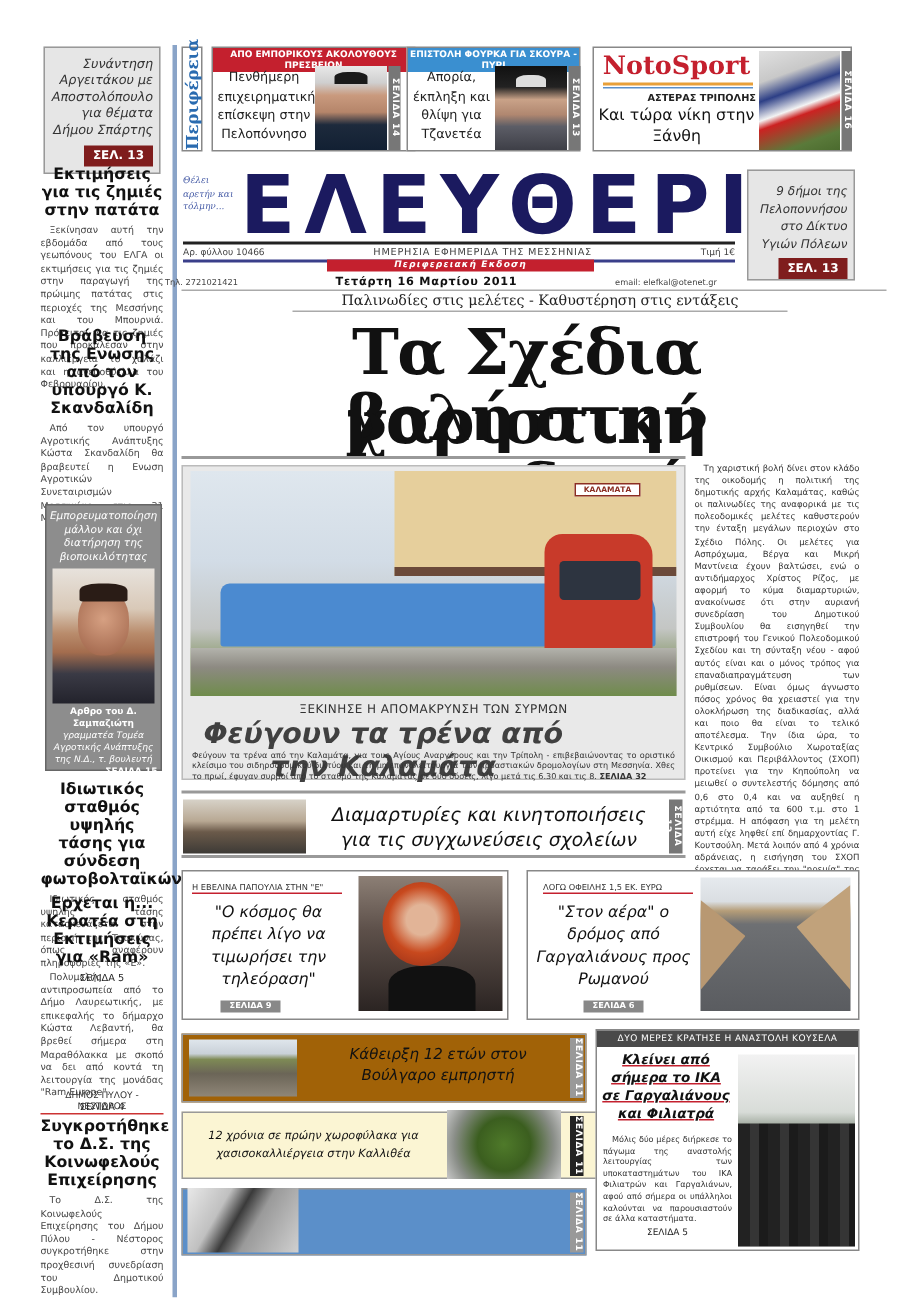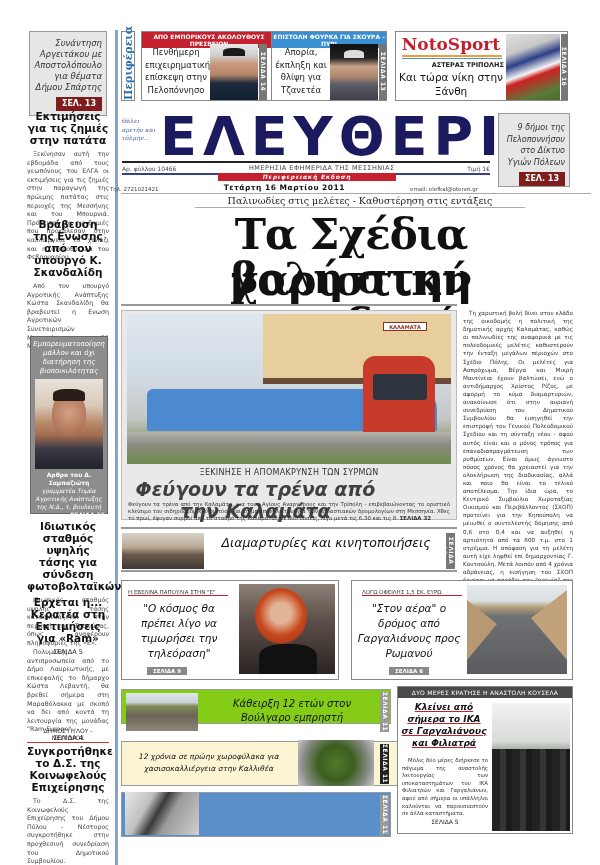--- a/index.html
+++ b/index.html
@@ -158,20 +158,21 @@
   </div>
   <div style="position:absolute;left:0;top:157px;width:334px;text-align:center;font-size:8px;color:#333;letter-spacing:.3px">ΞΕΚΙΝΗΣΕ Η ΑΠΟΜΑΚΡΥΝΣΗ ΤΩΝ ΣΥΡΜΩΝ</div>
   <div style="position:absolute;left:0;top:167px;width:267px;text-align:center;font-size:19px;font-style:italic;font-weight:bold;color:#404040">Φεύγουν τα τρένα από την Καλαμάτα</div>
   <div style="position:absolute;left:6px;top:190px;width:322px;font-size:5.4px;line-height:7px;text-align:justify;color:#333"><span>Φεύγουν τα τρένα από την Καλαμάτα, για τους Αγίους Αναργύρους και την Τρίπολη - επιβεβαιώνοντας το οριστικό κλείσιμο του σιδηροδρομικού δικτύου και τη μη επαναλειτουργία των προαστιακών δρομολογίων στη Μεσσηνία. Χθες το πρωί, έφυγαν συρμοί από το σταθμό της Καλαμάτας σε δύο δόσεις, λίγο μετά τις 6.30 και τις 8.</span> <b>ΣΕΛΙΔΑ 32</b></div>
 </div>
 
 <div class="abs" style="left:121px;top:527px;width:336px;height:45px;background:#fff;border-top:2px solid #999;border-bottom:2px solid #999">
   <div class="photo" style="left:1px;top:4px;width:82px;height:36px;background:linear-gradient(180deg,#d7d2c8 0%,#b8a893 40%,#6b5a4a 60%,#3d3a36 100%)"></div>
   <div style="position:absolute;left:90px;top:5px;width:230px;text-align:center;font-style:italic;font-size:12.5px;line-height:17px;color:#111">
     <div>Διαμαρτυρίες και κινητοποιήσεις</div>
+    <div>για τις συγχωνεύσεις σχολείων</div>
   </div>
   <div class="sidepg" style="left:325px;top:4px;width:9px;height:36px">ΣΕΛΙΔΑ 12</div>
 </div>
 
 <div class="abs" style="left:121px;top:580px;width:218px;height:100px;border:1px solid #888;background:#fff">
   <div style="position:absolute;left:6px;top:8px;width:100px;font-size:5.5px;color:#333;border-bottom:1px solid #c4202e">Η ΕΒΕΛΙΝΑ ΠΑΠΟΥΛΙΑ ΣΤΗΝ "Ε"</div>
   <div style="position:absolute;left:3px;top:20px;width:108px;text-align:center;font-style:italic;font-size:10.5px;line-height:15px;color:#111">"Ο κόσμος θα πρέπει λίγο να τιμωρήσει την τηλεόραση"</div>
   <div style="position:absolute;left:25px;top:86px;background:#888;color:#fff;font-size:5.5px;font-weight:bold;padding:1px 6px">ΣΕΛΙΔΑ 9</div>
   <div class="photo" style="left:117px;top:3px;width:96px;height:90px;background:linear-gradient(180deg,#8c7f75 0%,#5d504a 40%,#2b2422 100%)">
     <div style="position:absolute;left:16px;top:4px;width:52px;height:56px;border-radius:50%;background:radial-gradient(circle at 50% 45%,#e2b497 25%,#c8491e 55%,#a8381a 80%)"></div>
@@ -182,21 +183,21 @@
 <div class="abs" style="left:351px;top:580px;width:222px;height:100px;border:1px solid #888;background:#fff">
   <div style="position:absolute;left:10px;top:8px;width:100px;font-size:5.5px;color:#333;border-bottom:1px solid #c4202e">ΛΟΓΩ ΟΦΕΙΛΗΣ 1,5 ΕΚ. ΕΥΡΩ</div>
   <div style="position:absolute;left:3px;top:20px;width:108px;text-align:center;font-style:italic;font-size:10.5px;line-height:15px;color:#111">"Στον αέρα" ο δρόμος από Γαργαλιάνους προς Ρωμανού</div>
   <div style="position:absolute;left:37px;top:86px;background:#888;color:#fff;font-size:5.5px;font-weight:bold;padding:1px 6px">ΣΕΛΙΔΑ 6</div>
   <div class="photo" style="left:115px;top:4px;width:100px;height:89px;background:linear-gradient(180deg,#e6eaee 0%,#dadee2 18%,#b59d78 25%,#6e7073 35%,#5a5c60 100%)">
     <div style="position:absolute;left:0;top:15px;width:30px;height:60px;background:#b89872;clip-path:polygon(0 0,100% 40%,0 100%)"></div>
     <div style="position:absolute;right:0;top:5px;width:36px;height:70px;background:#c1a27b;clip-path:polygon(100% 0,0 40%,100% 100%)"></div>
   </div>
 </div>
 
-<div class="abs" style="left:121px;top:689px;width:270px;height:35px;background:#84cc16;border:1px solid #999">
+<div class="abs" style="left:121px;top:689px;width:270px;height:46px;background:#a16207;border:1px solid #999">
   <div class="photo" style="left:4px;top:3px;width:72px;height:38px;background:linear-gradient(180deg,#dfe6ec 0%,#c9d1d8 25%,#7e8a55 35%,#6b6557 60%,#8f8678 100%)"></div>
   <div style="position:absolute;left:86px;top:7px;width:168px;text-align:center;font-style:italic;font-size:10px;line-height:14px;color:#111">Κάθειρξη 12 ετών στον Βούλγαρο εμπρηστή</div>
   <div class="sidepg" style="left:258px;top:2px;width:9px;height:40px;background:#999">ΣΕΛΙΔΑ 11</div>
 </div>
 
 <div class="abs" style="left:121px;top:741px;width:326px;height:45px;background:#fbf5d3;border:1px solid #999">
   <div style="position:absolute;left:3px;top:9px;width:168px;text-align:center;font-style:italic;font-size:7.5px;line-height:12px;color:#111">12 χρόνια σε πρώην χωροφύλακα για χασισοκαλλιέργεια στην Καλλιθέα</div>
   <div class="photo" style="left:176px;top:-2px;width:76px;height:46px;background:radial-gradient(circle at 50% 50%,#4f7a2a 0%,#3b5e1f 40%,#8a8e88 75%,#c8c8c8 100%)"></div>
   <div class="sidepg" style="left:258px;top:2px;width:9px;height:40px;background:#222">ΣΕΛΙΔΑ 11</div>
 </div>

